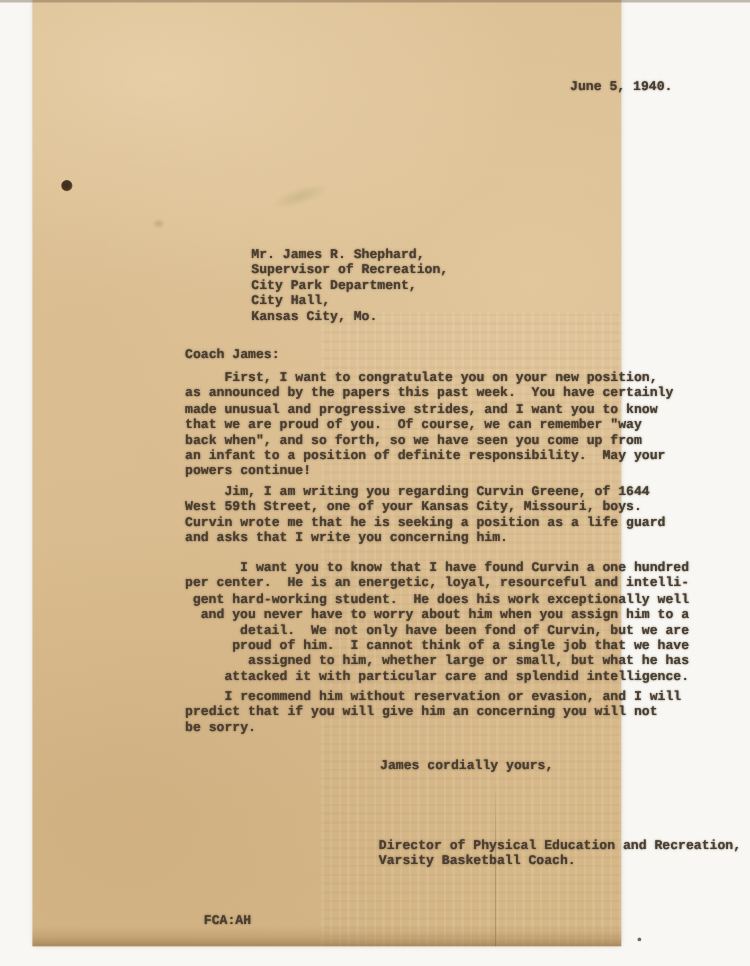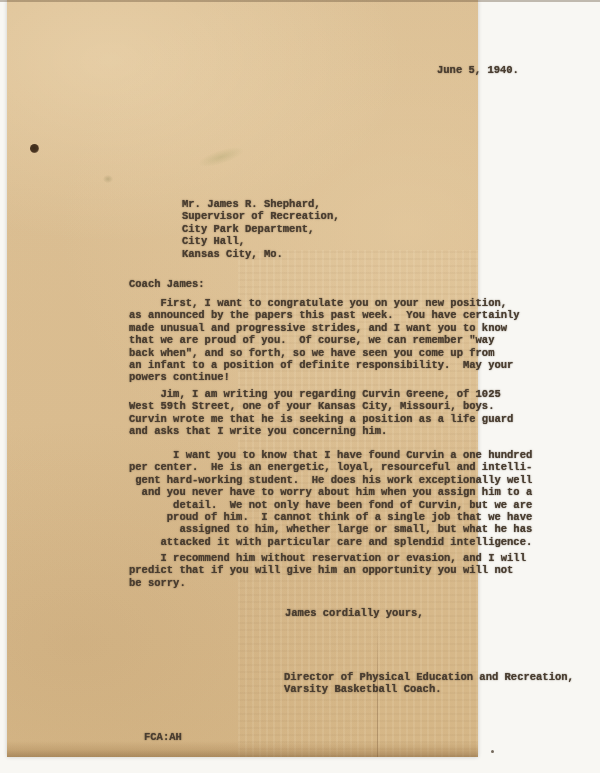--- a/index.html
+++ b/index.html
@@ -12,21 +12,21 @@
     font-family: "Liberation Mono", "DejaVu Sans Mono", monospace;
   }
   .scan {
     position: relative;
     width: 600px;
     height: 773px;
   }
   
   .paper {
     position: absolute;
-    left: 7px;
+    left: 26px;
     top: 0;
     width: 471px;
     height: 757px;
     background:
       radial-gradient(ellipse 420px 260px at 22% 8%, rgba(255,238,205,0.30), rgba(255,238,205,0) 70%),
       radial-gradient(ellipse 500px 400px at 85% 30%, rgba(238,215,175,0.35), rgba(238,215,175,0) 70%),
       radial-gradient(ellipse 460px 320px at 15% 85%, rgba(172,134,88,0.16), rgba(172,134,88,0) 70%),
       radial-gradient(ellipse 600px 500px at 55% 55%, rgba(214,182,138,0.25), rgba(214,182,138,0) 80%),
       linear-gradient(176deg, var(--paper, #dcc095) 0%, #dabd90 55%, #d5b686 100%);
     box-shadow: 0 0 4px rgba(0,0,0,0.18);
@@ -132,34 +132,34 @@
 City Hall,
 Kansas City, Mo.</div>
     <div class="tw salutation">Coach James:</div>
     <div class="tw para1">     First, I want to congratulate you on your new position,
 as announced by the papers this past week.  You have certainly
 made unusual and progressive strides, and I want you to know
 that we are proud of you.  Of course, we can remember "way
 back when", and so forth, so we have seen you come up from
 an infant to a position of definite responsibility.  May your
 powers continue!</div>
-    <div class="tw para2">     Jim, I am writing you regarding Curvin Greene, of 1025
+    <div class="tw para2">     Jim, I am writing you regarding Curvin Greene, of 1644
 West 59th Street, one of your Kansas City, Missouri, boys.
 Curvin wrote me that he is seeking a position as a life guard
 and asks that I write you concerning him.</div>
     <div class="tw para3">     I want you to know that I have found Curvin a one hundred
 per center.  He is an energetic, loyal, resourceful and intelli-
 gent hard-working student.  He does his work exceptionally well
 and you never have to worry about him when you assign him to a
 detail.  We not only have been fond of Curvin, but we are
 proud of him.  I cannot think of a single job that we have
 assigned to him, whether large or small, but what he has
 attacked it with particular care and splendid intelligence.</div>
     <div class="tw para4">     I recommend him without reservation or evasion, and I will
-predict that if you will give him an opportunity you will not
+predict that if you will give him an concerning you will not
 be sorry.</div>
     <div class="tw closing">James cordially yours,</div>
     <div class="tw signature">Director of Physical Education and Recreation,
 Varsity Basketball Coach.</div>
     <div class="tw initials">FCA:AH</div>
   </div>
   <div class="top-edge"></div>
 </div>
 
 </body></html>

